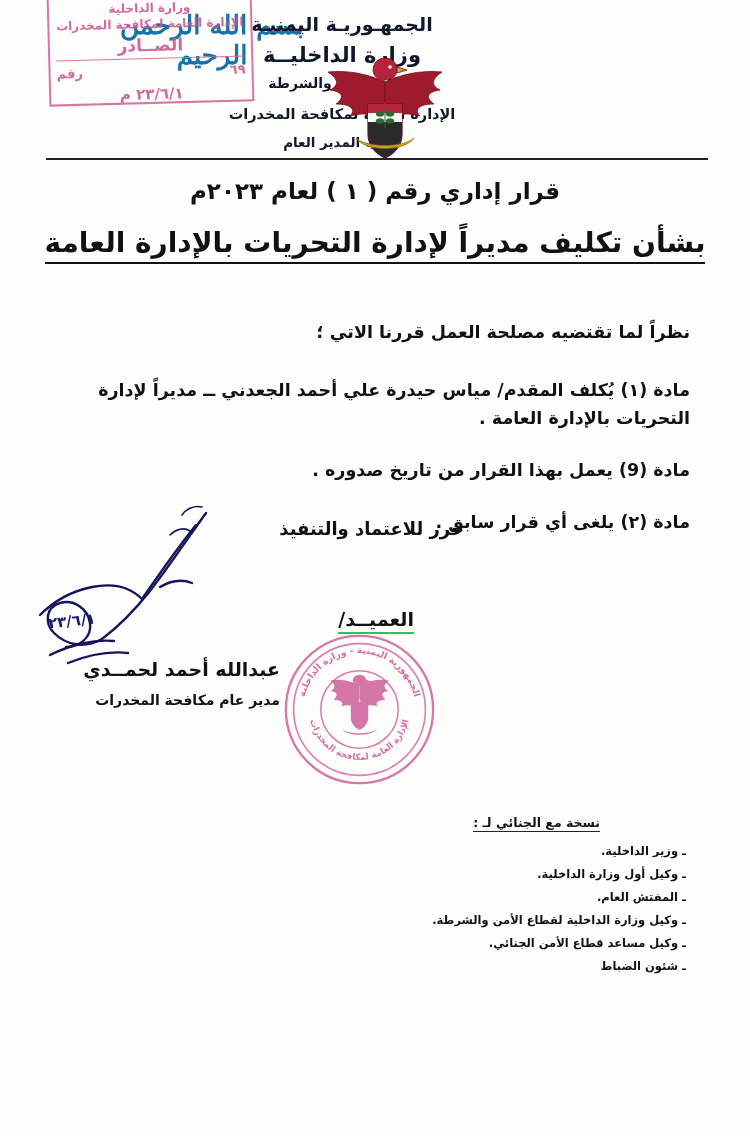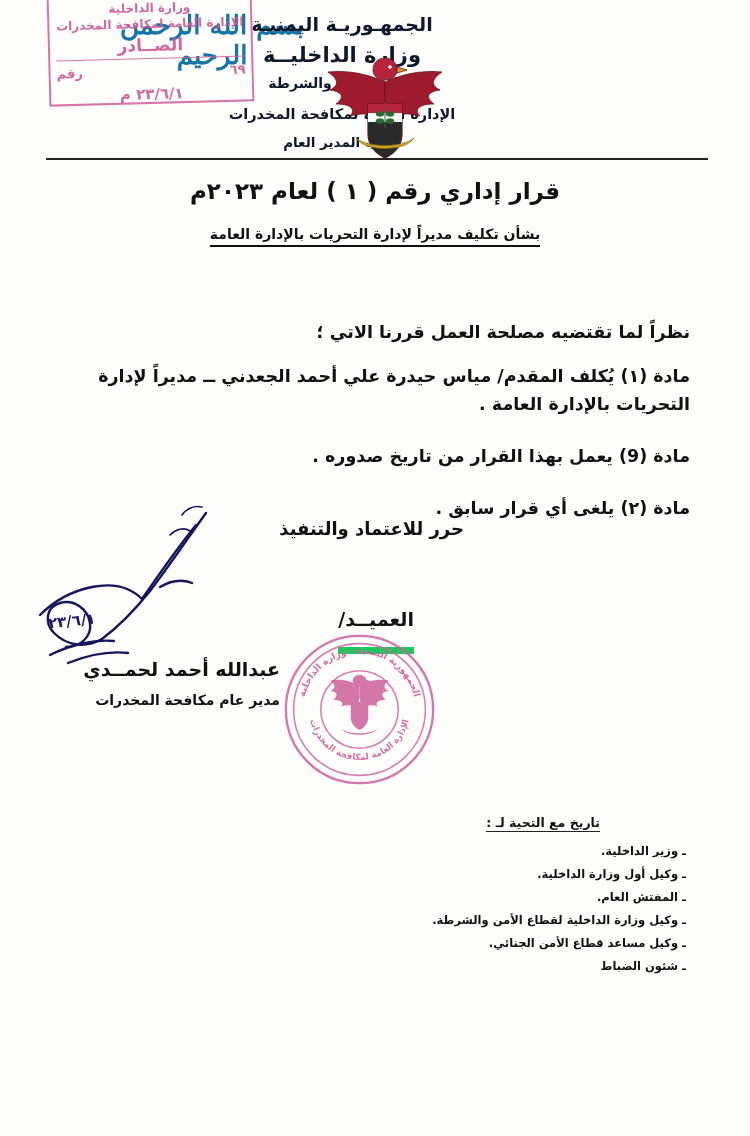--- a/index.html
+++ b/index.html
@@ -151,62 +151,62 @@
     left: 0;
     right: 0;
     text-align: center;
   }
   .doc-title {
     font-size: 23px;
     font-weight: bold;
     letter-spacing: 0.5px;
   }
   .doc-subtitle {
-    font-size: 14px;
+    font-size: 28px;
     font-weight: bold;
     margin-top: 22px;
     display: inline-block;
     border-bottom: 2.5px solid #111;
     padding-bottom: 3px;
   }
 
   
   .body-block {
     position: absolute;
     top: 318px;
     right: 60px;
     left: 60px;
     text-align: right;
   }
   .b-line {
     font-size: 17.5px;
     font-weight: bold;
     line-height: 1.6;
   }
-  .b-intro { margin-bottom: 16px; }
+  .b-intro { margin-bottom: 30px; }
   .b-art { margin-bottom: 24px; }
 
   .exec-line {
     position: absolute;
     top: 518px;
     right: 286px;
     font-size: 18px;
     font-weight: bold;
     margin-left: 40px;
   }
 
   
   .sign-title {
     position: absolute;
     top: 608px;
     right: 336px;
     font-size: 19px;
     font-weight: bold;
-    border-bottom: 7px solid #22c55e;
-    padding-bottom: 17px;
+    border-bottom: 2px solid #22c55e;
+    padding-bottom: 2px;
   }
   .sign-name {
     position: absolute;
     top: 658px;
     right: 470px;
     font-size: 19px;
     font-weight: bold;
     letter-spacing: 0.5px;
   }
   .sign-role {
@@ -400,21 +400,21 @@
         <path d="M80 56 C88 50 100 48 110 50 C104 55 105 58 110 61 C102 62 102 66 107 70 C98 70 96 74 99 77 C91 74 85 76 83 80 L80 68 Z"></path>
         <ellipse cx="80" cy="50" rx="7" ry="6"></ellipse>
         <path d="M86 49 L93 51 L86 53 Z"></path>
         <path d="M71 72 L89 72 L89 88 C89 94 85 99 80 101 C75 99 71 94 71 88 Z"></path>
         <path d="M62 100 C70 106 90 106 98 100 C93 108 67 108 62 100 Z"></path>
       </g>
     </svg>
   </div>
 
   <div class="cc-block">
-    <div class="cc-title">تاريخ مع التحية لـ :</div>
+    <div class="cc-title">نسخة مع الجنائي لـ :</div>
     <ul class="cc-list">
       <li>وزير الداخلية.</li>
       <li>وكيل أول وزارة الداخلية.</li>
       <li>المفتش العام.</li>
       <li>وكيل وزارة الداخلية لقطاع الأمن والشرطة.</li>
       <li>وكيل مساعد قطاع الأمن الجنائي.</li>
       <li>شئون الضباط</li>
     </ul>
   </div>
 

